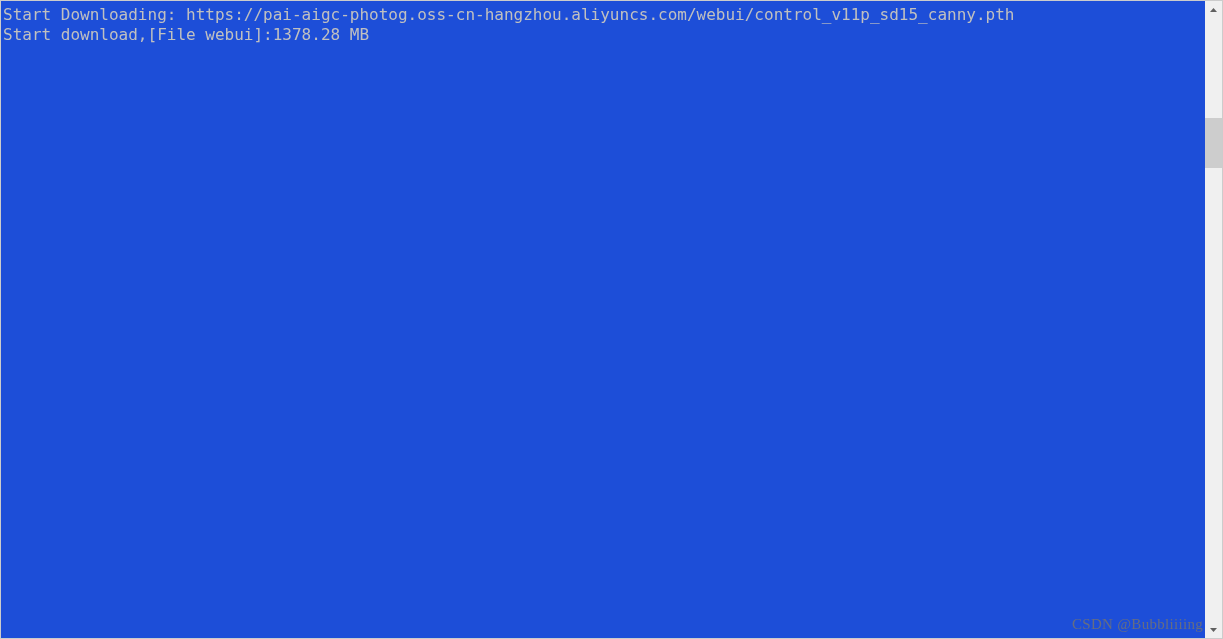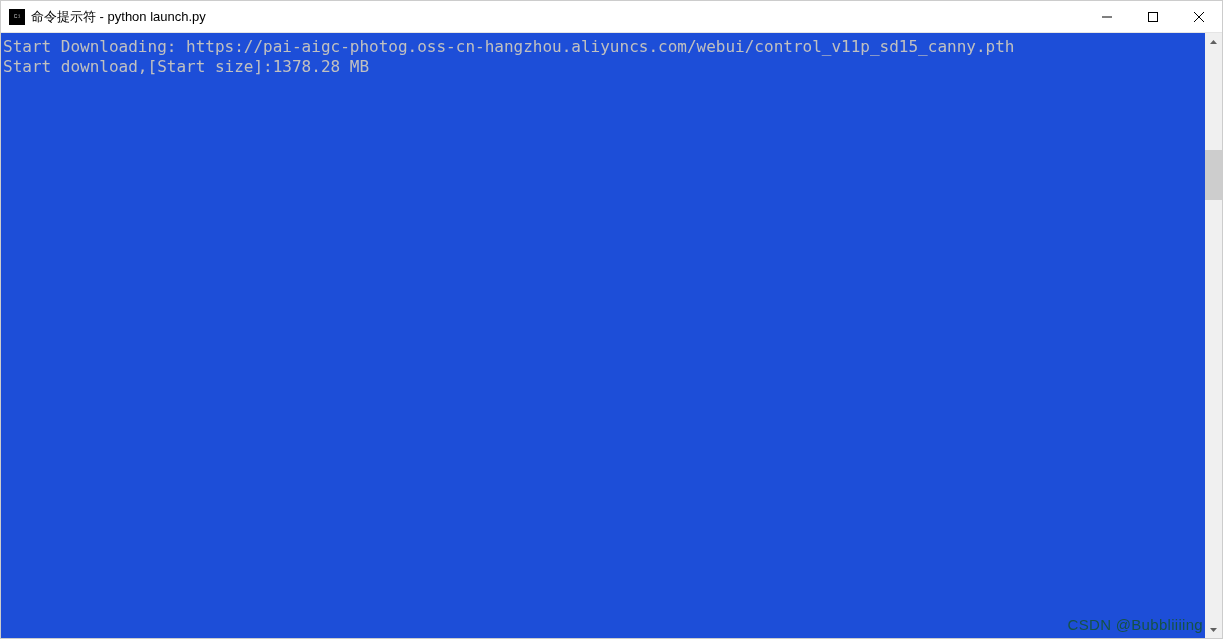--- a/index.html
+++ b/index.html
@@ -127,58 +127,33 @@
       position: absolute;
       width: 100%;
       background: #cdcdcd;
       top: 100px;
       height: 50px;
     }
     .watermark {
       position: absolute;
       bottom: 6px;
       right: 20px;
-      color: #14532d;
+      color: #737373;
       font-size: 15px;
-      font-family: Liberation Sans, sans-serif;
+      font-family: Liberation Serif, serif;
       opacity: 0.85;
       letter-spacing: 0.3px;
     }
   </style>
 </head>
 <body>
 
 <div class="window">
-  <div class="titlebar">
-    <div class="titlebar-icon">
-      <div class="titlebar-icon-inner">C:\</div>
-    </div>
-    <div class="titlebar-title">命令提示符 - python  launch.py</div>
-    <div class="titlebar-spacer"></div>
-    <div class="titlebar-buttons">
-      <div class="titlebar-btn">
-        <svg viewBox="0 0 10 10">
-            <line x1="0" y1="5" x2="10" y2="5" stroke="currentColor" stroke-width="1"></line>
-          </svg>
-      </div>
-      <div class="titlebar-btn">
-        <svg viewBox="0 0 10 10">
-            <rect x="0.5" y="0.5" width="9" height="9" fill="none" stroke="currentColor" stroke-width="1"></rect>
-          </svg>
-      </div>
-      <div class="titlebar-btn close">
-        <svg viewBox="0 0 10 10">
-            <line x1="0" y1="0" x2="10" y2="10" stroke="currentColor" stroke-width="1"></line>
-            <line x1="10" y1="0" x2="0" y2="10" stroke="currentColor" stroke-width="1"></line>
-          </svg>
-      </div>
-    </div>
-  </div>
   <div class="terminal-area">
-    <div class="terminal"><span class="terminal-line">Start Downloading: https://pai-aigc-photog.oss-cn-hangzhou.aliyuncs.com/webui/control_v11p_sd15_canny.pth</span><span class="terminal-line">Start download,[Start size]:1378.28 MB</span></div>
+    <div class="terminal"><span class="terminal-line">Start Downloading: https://pai-aigc-photog.oss-cn-hangzhou.aliyuncs.com/webui/control_v11p_sd15_canny.pth</span><span class="terminal-line">Start download,[File webui]:1378.28 MB</span></div>
     <div class="scrollbar">
       <div class="scrollbar-btn">
         <svg viewBox="0 0 7 4">
             <polygon points="3.5,0 7,4 0,4" fill="#606060"></polygon>
           </svg>
       </div>
       <div class="scrollbar-track">
         <div class="scrollbar-thumb"></div>
       </div>
       <div class="scrollbar-btn">

